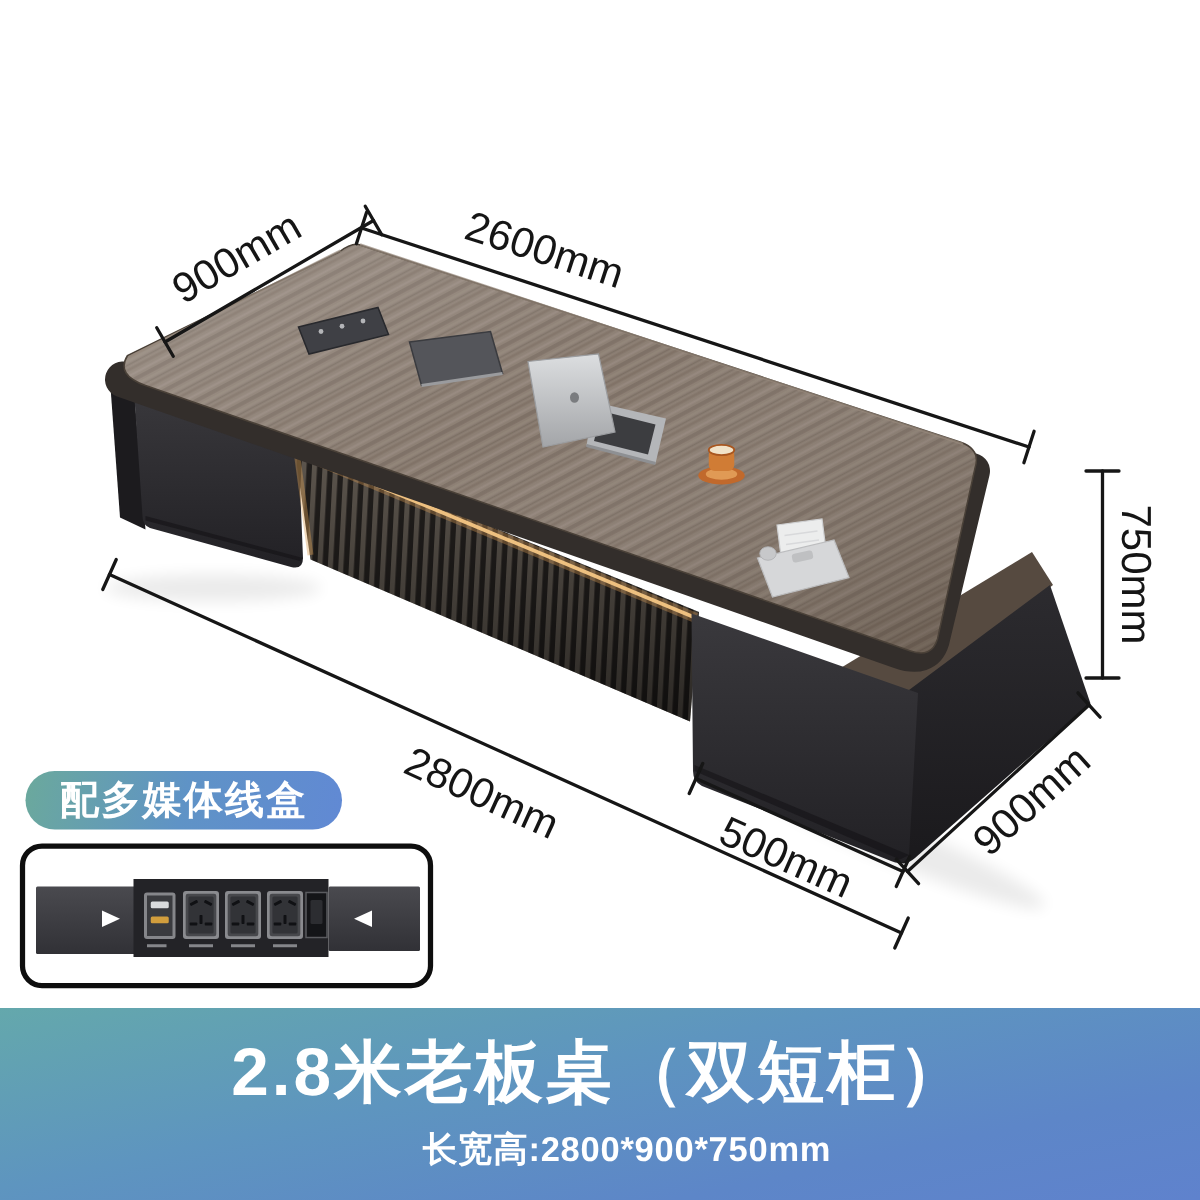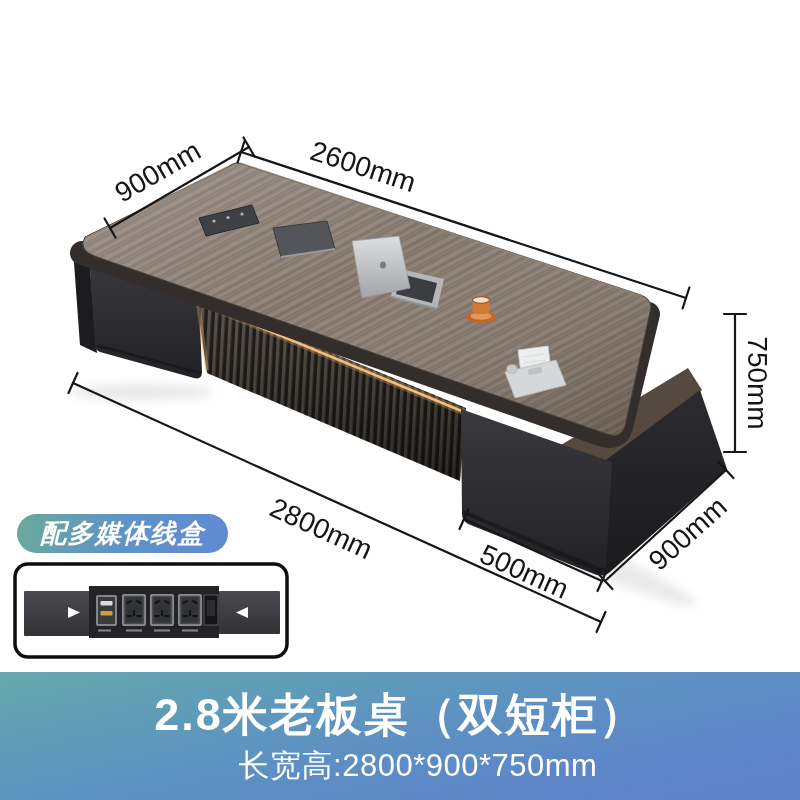--- a/index.html
+++ b/index.html
@@ -5,27 +5,27 @@
   html,body{margin:0;padding:0;}
   body{width:800px;height:800px;overflow:hidden;background:#ffffff;
        font-family:"Liberation Sans","DejaVu Sans",sans-serif;}
   .stage{position:relative;width:800px;height:800px;background:#ffffff;}
   .scene{position:absolute;left:0;top:0;}
   .dim{position:absolute;font-size:28px;font-weight:500;color:#151515;
        white-space:nowrap;transform-origin:center;}
   .badge{position:absolute;left:17px;top:514px;width:211px;height:39px;
        border-radius:20px;display:flex;align-items:center;justify-content:center;
        background:linear-gradient(103deg,#6ba99c 0%,#5f93c6 50%,#6189d4 100%);
-       color:#ffffff;font-size:26px;font-weight:700;letter-spacing:1.5px;font-style:italic;}
+       color:#ffffff;font-size:26px;font-weight:700;letter-spacing:1.5px;}
   .banner{position:absolute;left:0;top:672px;width:800px;height:128px;
        background:linear-gradient(168deg,#64a8ac 0%,#5e95bf 40%,#5d86c8 75%,#5f82cd 100%);
        display:flex;flex-direction:column;align-items:center;justify-content:center;
        color:#ffffff;}
   .banner .title{font-size:45px;font-weight:700;letter-spacing:2px;line-height:52px;}
-  .banner .subtitle{font-size:31px;font-weight:400;letter-spacing:.5px;margin-top:7px;line-height:36px;margin-left:36px;}
+  .banner .subtitle{font-size:23px;font-weight:700;letter-spacing:.5px;margin-top:7px;line-height:36px;margin-left:36px;}
 </style>
 </head>
 <body>
 
 <div class="stage">
 
   <svg class="scene" width="800" height="800" viewBox="0 0 800 800">
     <defs>
       <filter id="blur" x="-60%" y="-60%" width="220%" height="220%">
         <feGaussianBlur stdDeviation="5"></feGaussianBlur>

